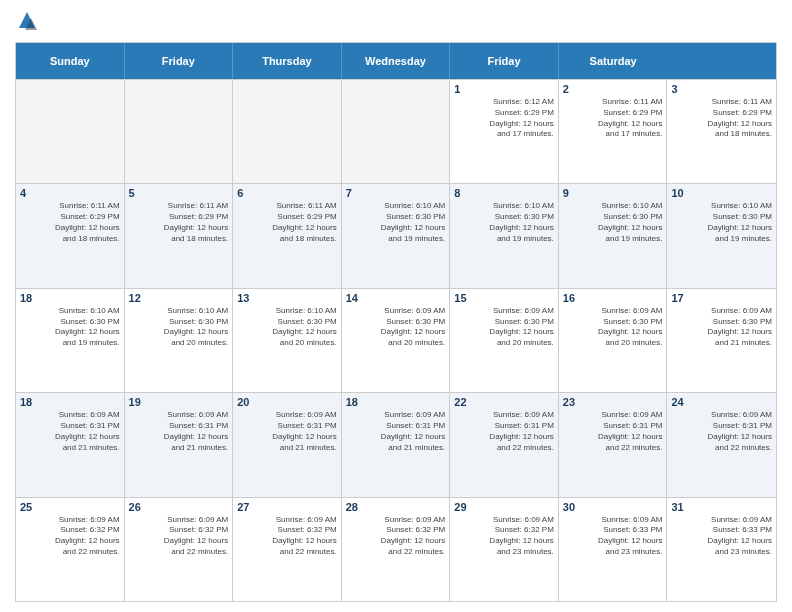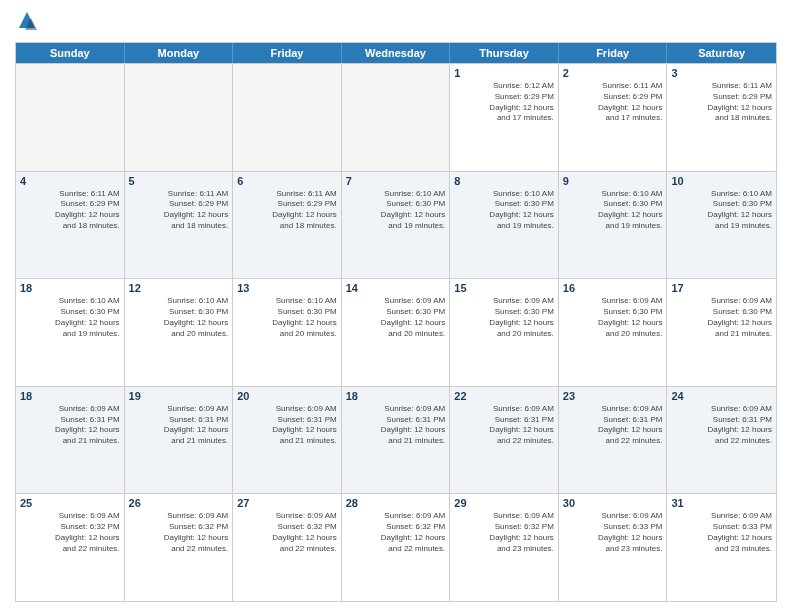--- a/index.html
+++ b/index.html
@@ -63,21 +63,21 @@
     .day-headers {
       display: grid;
       grid-template-columns: repeat(7, 1fr);
       background: #2a7ab8;
     }
     .day-header {
       color: #fff;
       font-size: 11px;
       font-weight: bold;
       text-align: center;
-      padding: 4px 2px;
+      padding: 12px 2px;
       border-right: 1px solid #5599cc;
     }
     .day-header:last-child { border-right: none; }
     .calendar-grid {
       flex: 1;
       display: flex;
       flex-direction: column;
     }
     .week-row {
       display: grid;
@@ -127,24 +127,23 @@
     </div>
     <div class="title-area">
       <div class="month-year"></div>
       <div class="location"></div>
     </div>
   </div>
 
   <div class="calendar">
     <div class="day-headers">
       <div class="day-header">Sunday</div>
-      <div class="day-header">Monday</div>
       <div class="day-header">Friday</div>
+      <div class="day-header">Thursday</div>
       <div class="day-header">Wednesday</div>
-      <div class="day-header">Thursday</div>
       <div class="day-header">Friday</div>
       <div class="day-header">Saturday</div>
     </div>
     <div class="calendar-grid" id="cal-grid">
     <div class="week-row">
           <div class="day-cell empty"></div>
           <div class="day-cell empty"></div>
           <div class="day-cell empty"></div>
           <div class="day-cell empty"></div>
           <div class="day-cell">

